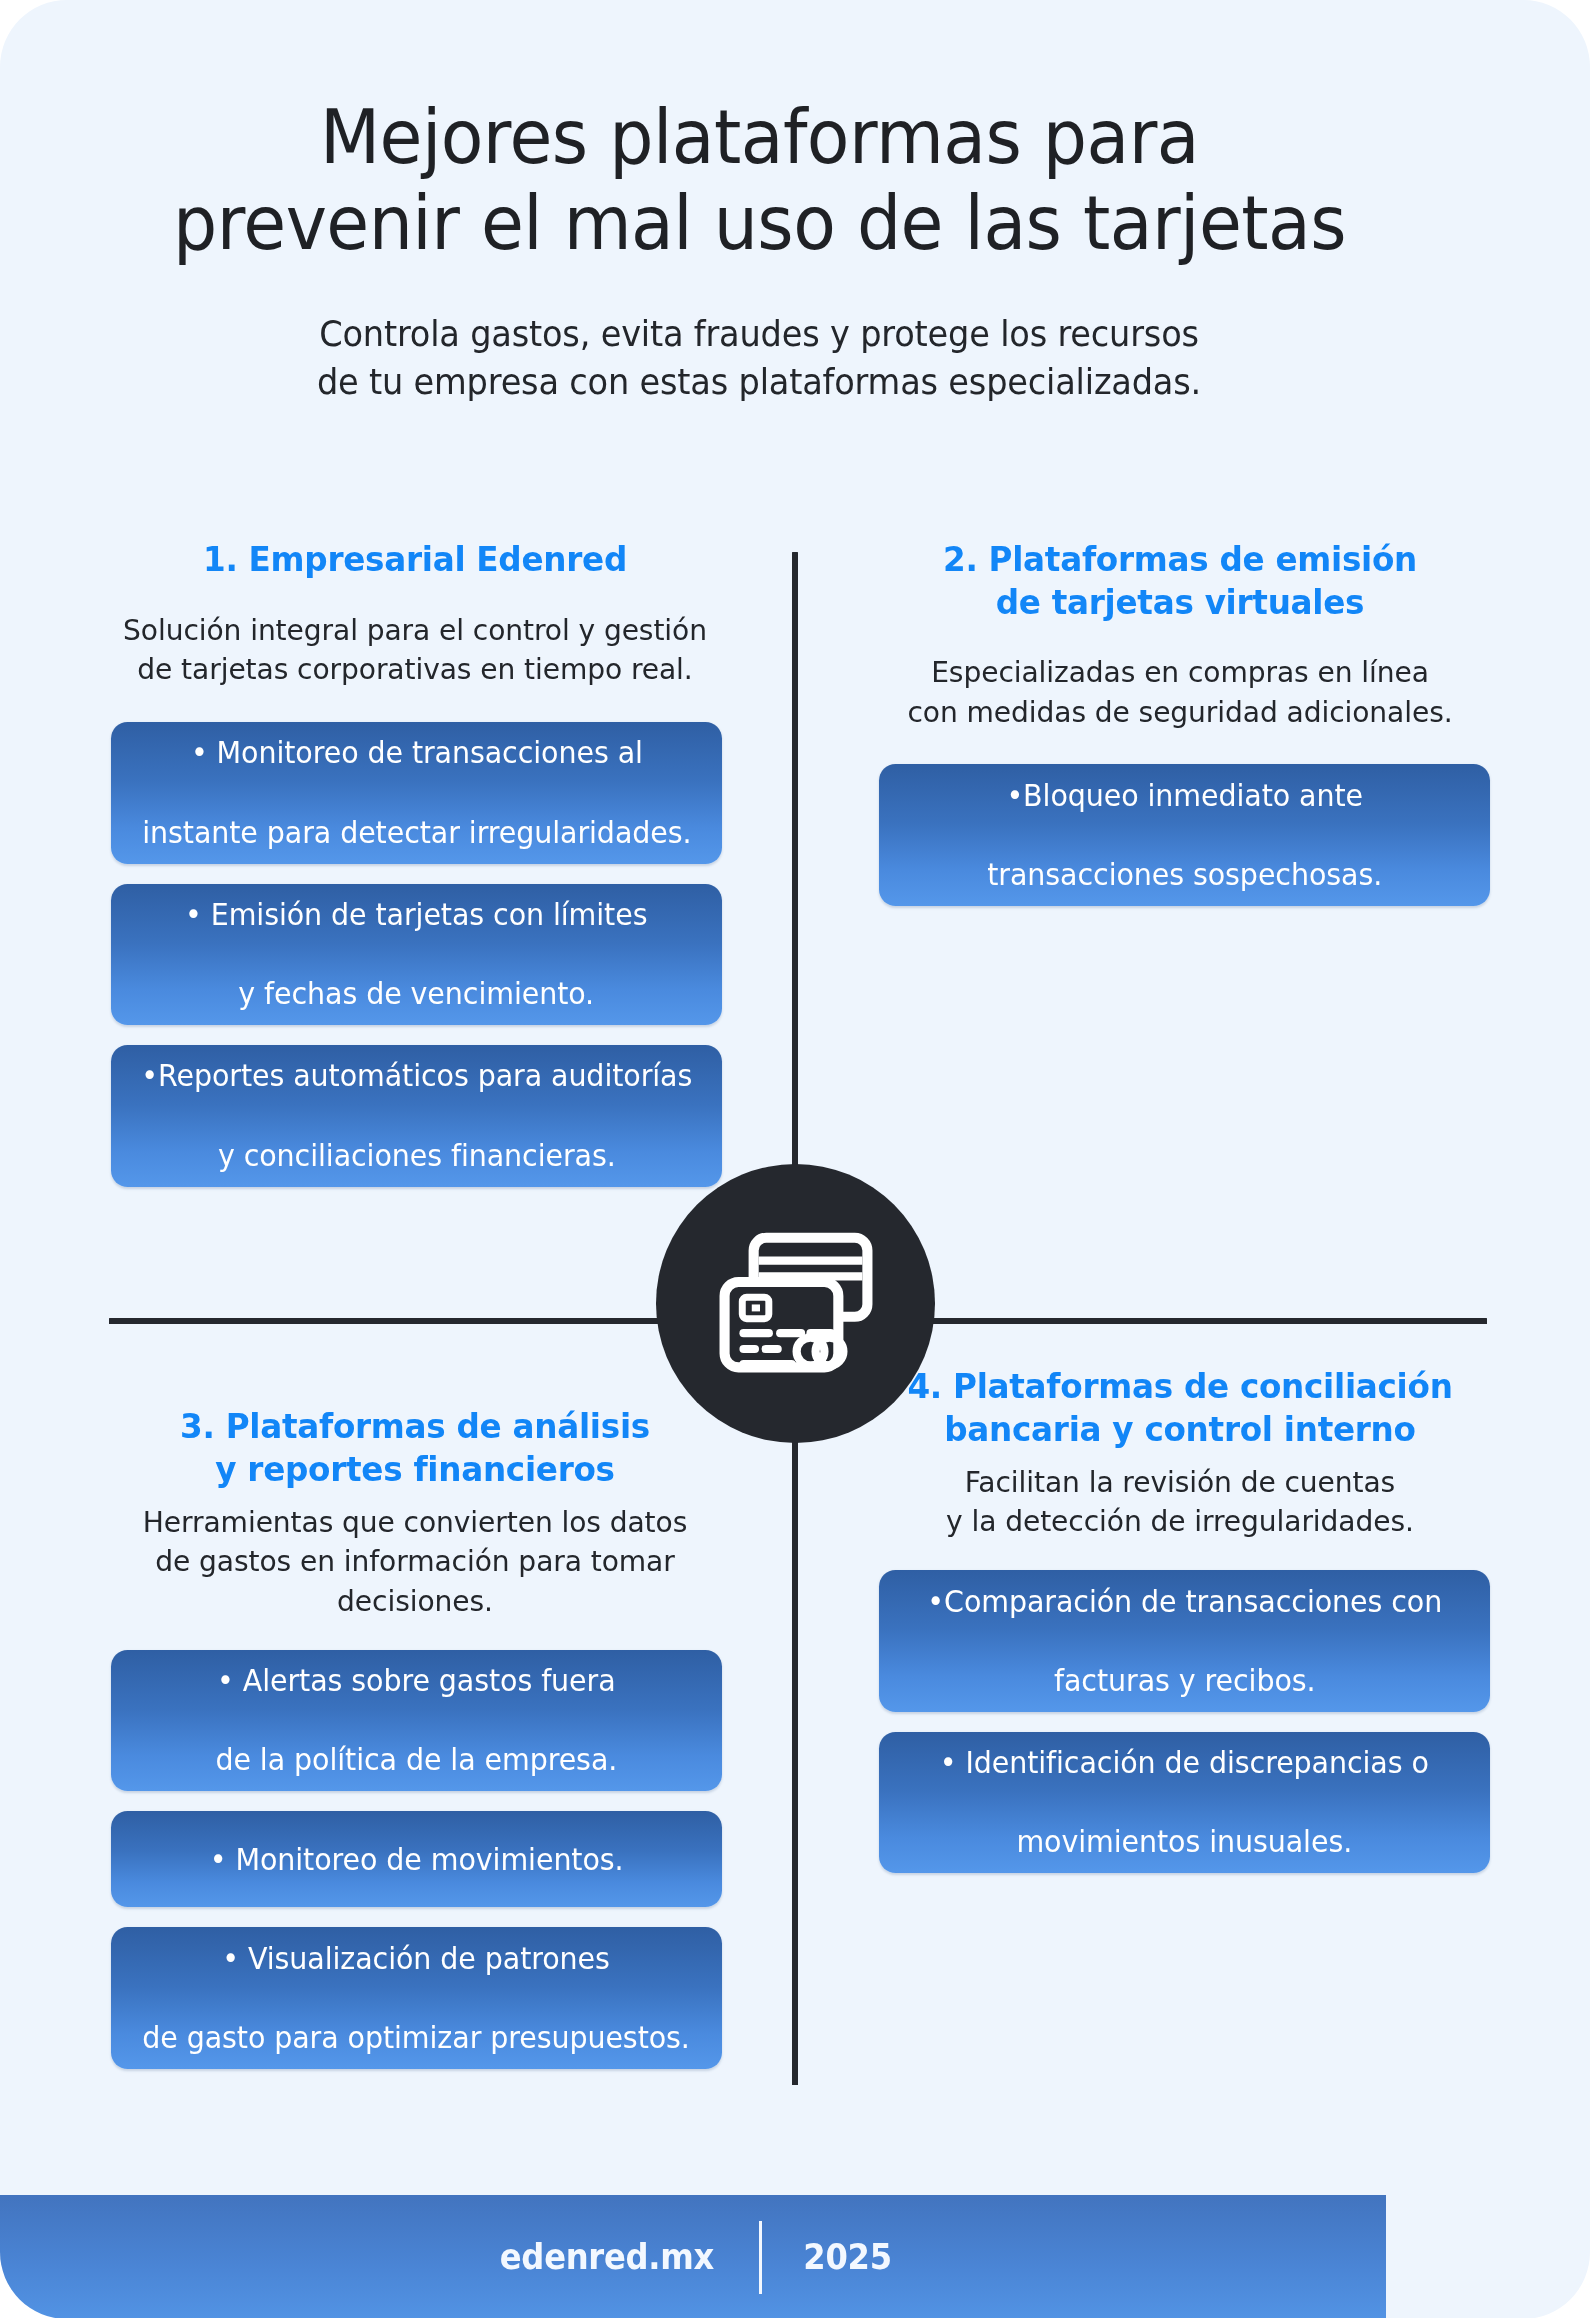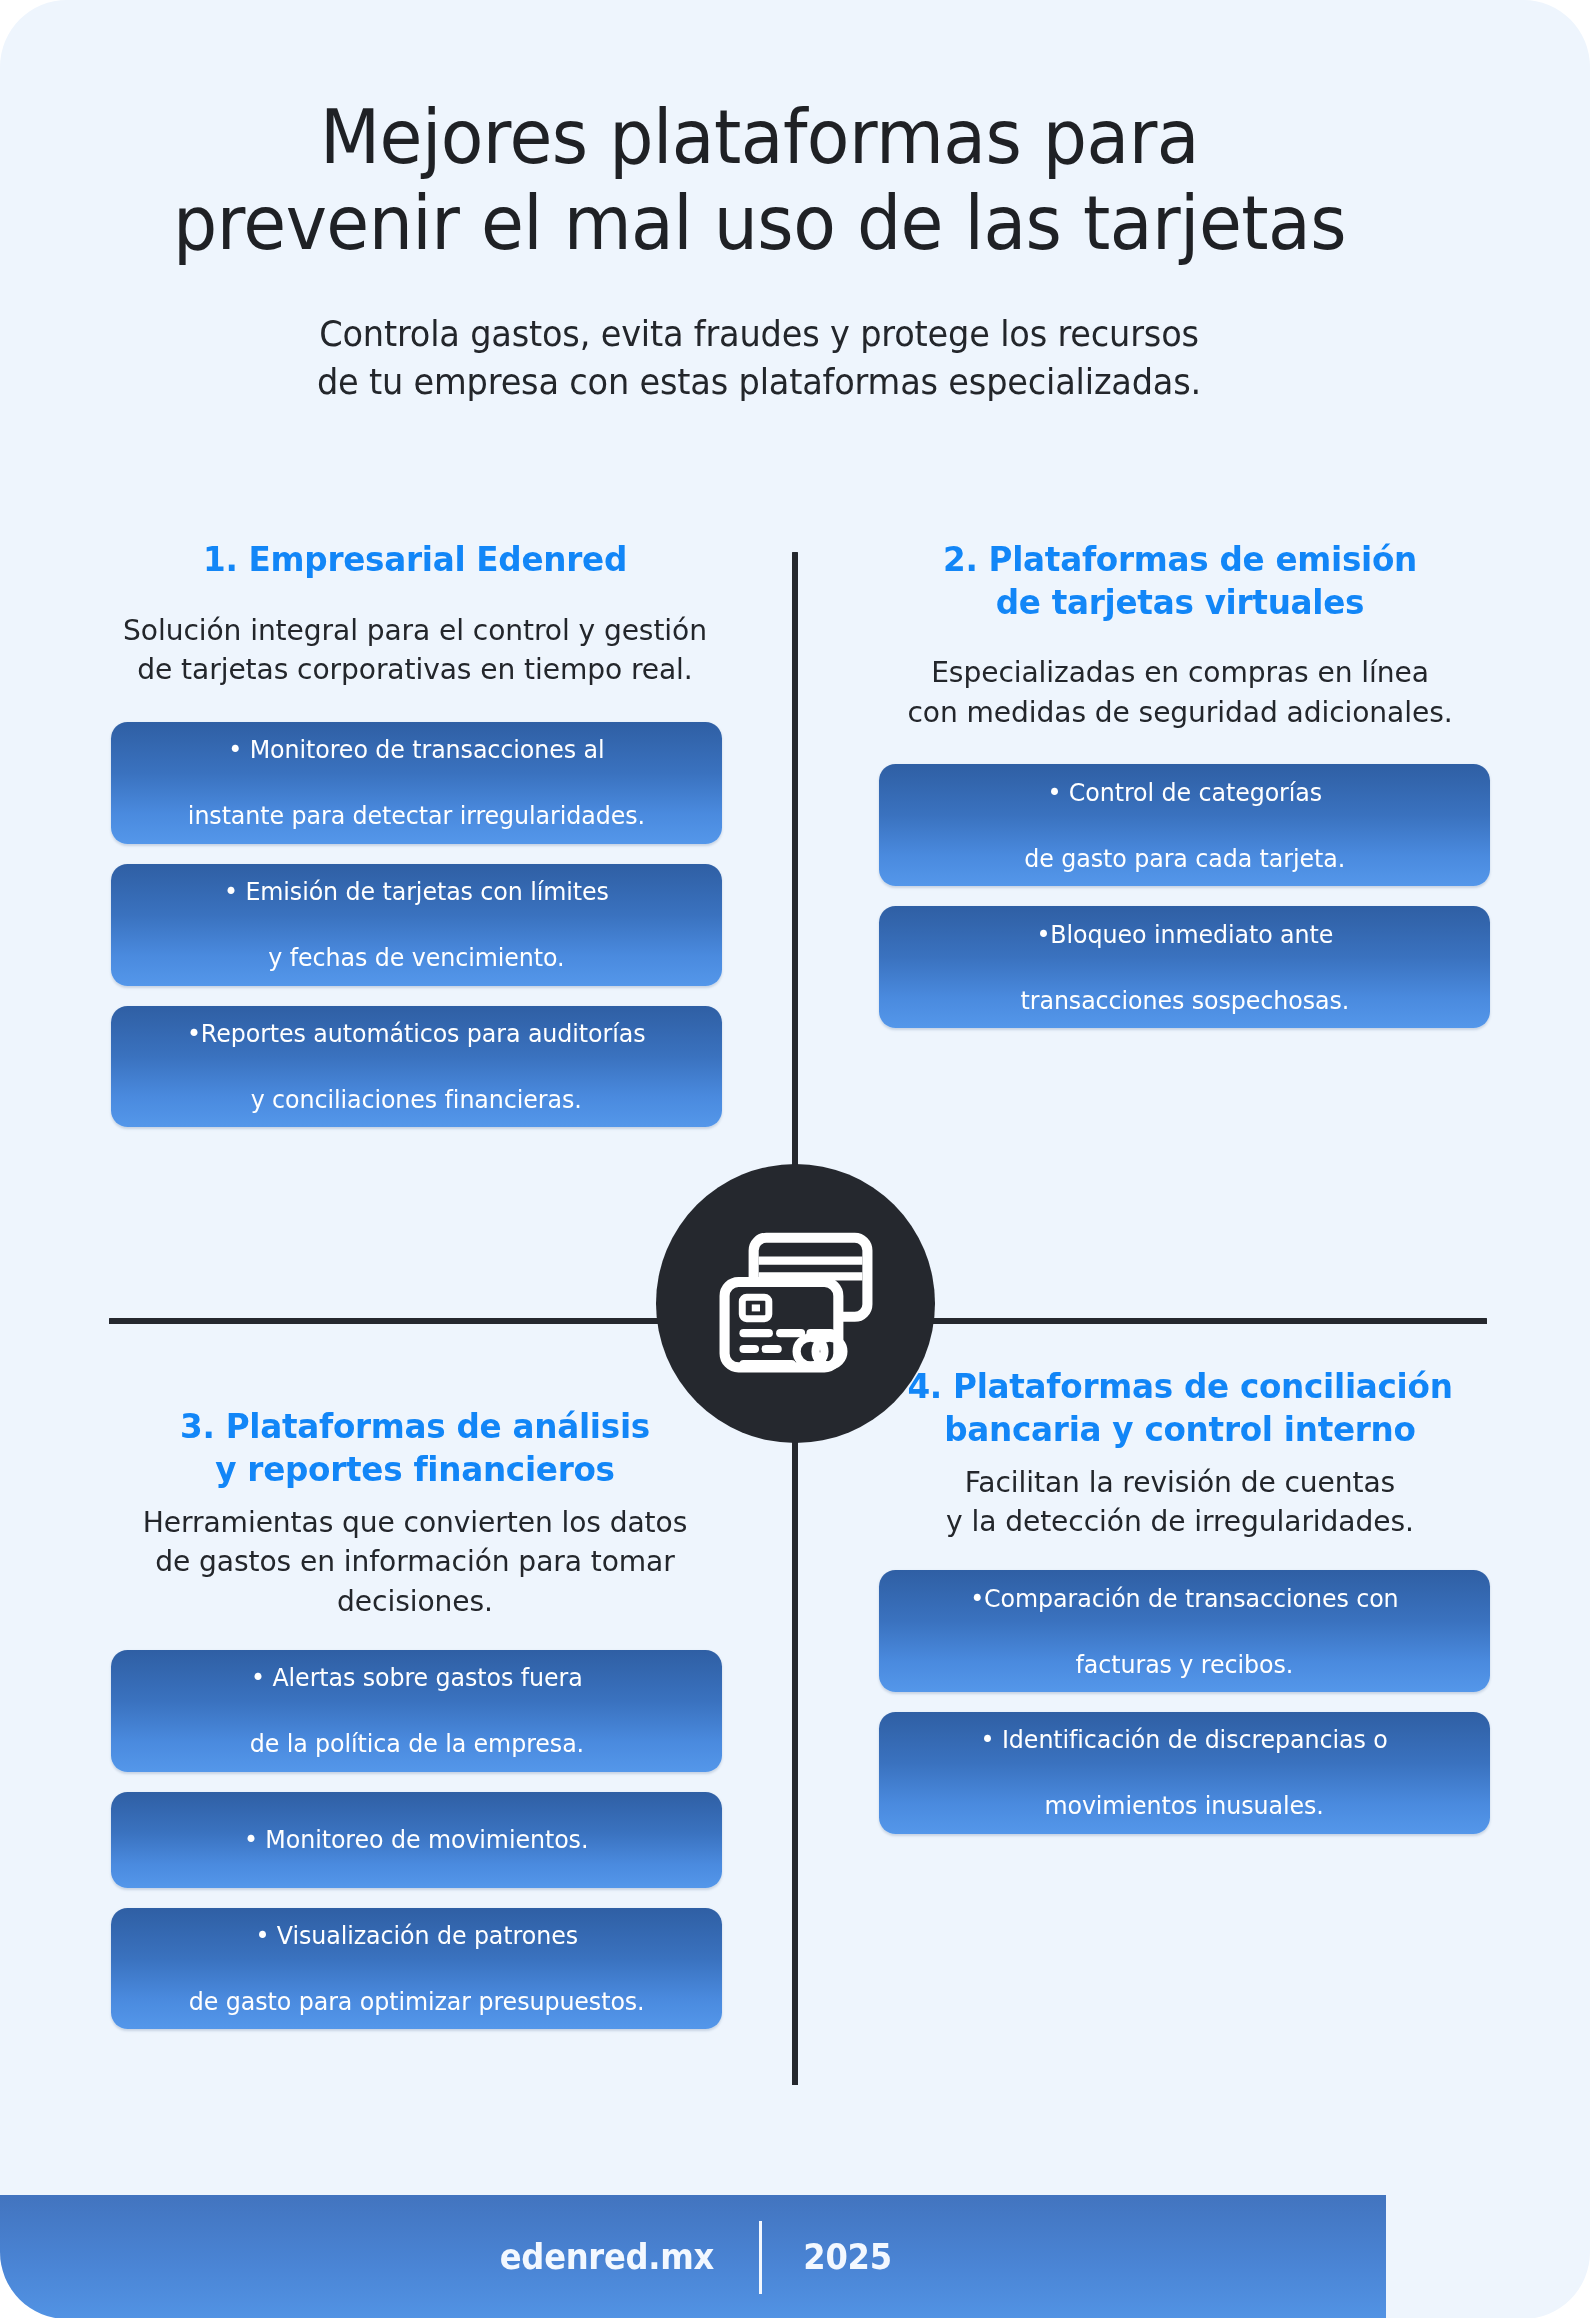--- a/index.html
+++ b/index.html
@@ -128,21 +128,21 @@
     min-height: 96px;
     margin-bottom: 20px;
     border-radius: 16.5px;
     background: linear-gradient(180deg, #2f5fa4 0%, #3a72bf 42%, #4a8ade 75%, #5497ea 100%);
     color: #ffffff;
     display: flex;
     align-items: center;
     justify-content: center;
     text-align: center;
     padding: 11.4px 14px;
-    font-size: 25px;
+    font-size: 30px;
     line-height: 1.32;
     letter-spacing: -0.1px;
     box-shadow: 0 1.3px 2.5px rgba(30,60,110,0.18);
   }
   .quad-1 .pill, .quad-3 .pill { margin-left: 16px; }
   .quad-2 .pill, .quad-4 .pill { margin-left: 19px; }
   .pill span { transform: scaleX(0.975); display: block; }
 
   
   .center-badge {
@@ -253,26 +253,20 @@
     <div class="quad quad-2">
       <h2 class="quad-heading">
         <span>2. Plataformas de emisión</span><br>
         <span>de tarjetas virtuales</span>
       </h2>
       <p class="quad-desc">
         <span>Especializadas en compras en línea</span><br>
         <span>con medidas de seguridad adicionales.</span>
       </p>
       <ul class="pill-list">
-        <li class="pill">
-          <span>
-            <span>• Control de categorías</span><br>
-            <span>de gasto para cada tarjeta.</span>
-          </span>
-        </li>
         <li class="pill">
           <span>
             <span>•Bloqueo inmediato ante</span><br>
             <span>transacciones sospechosas.</span>
           </span>
         </li>
       </ul>
     </div>
 
     <div class="quad quad-3">

